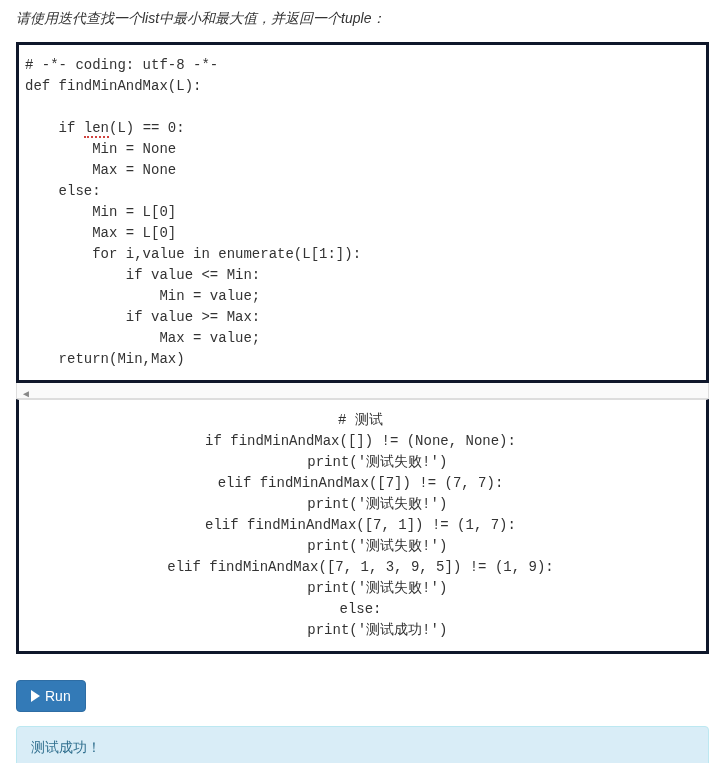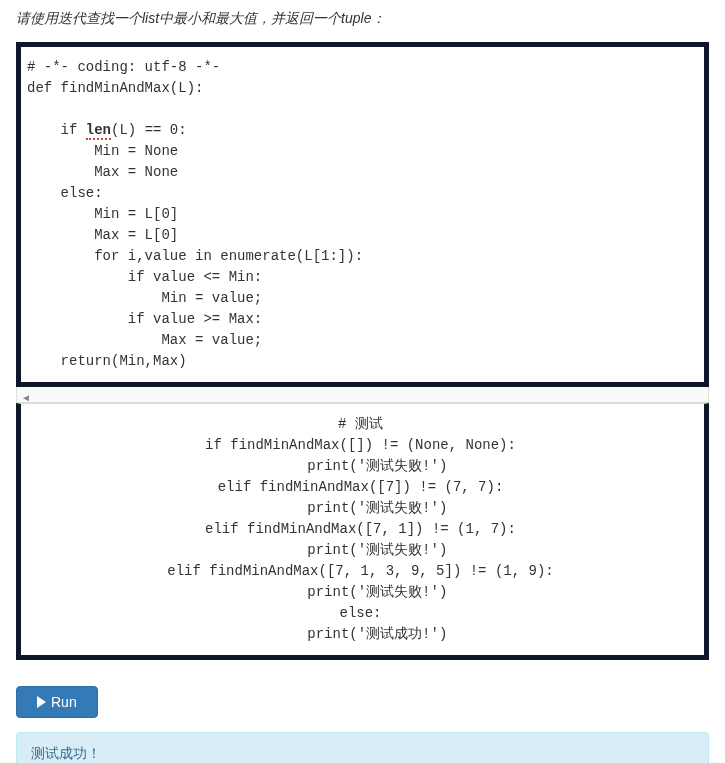--- a/index.html
+++ b/index.html
@@ -16,21 +16,21 @@
   .container {
     padding: 10px 16px 30px 16px;
   }
   .intro-text {
     color: #333333;
     font-size: 14px;
     margin: 0 0 14px 0;
     font-style: italic;
   }
   .code-block {
-    border: 5px solid #0f172a;
+    border: 3px solid #0f172a;
     background: #ffffff;
     font-family: "Courier New", Consolas, monospace;
     font-size: 14px;
     line-height: 1.5;
     color: #333333;
     margin-bottom: 4px;
     overflow-x: auto;
     padding: 10px 10px 10px 6px;
   }
   .code-block pre {
@@ -53,30 +53,29 @@
     padding: 0 4px;
     line-height: 14px;
   }
   .code-block.second {
     margin-top: 0;
     border-top: 1px solid #dddddd;
     text-align: center;
   }
   .underline-red {
     border-bottom: 2px dotted #d0433f;
-    font-weight: bold;
   }
   .run-btn {
     display: inline-flex;
     align-items: center;
     background: #337ab7;
     color: #ffffff;
     border: 1px solid #2e6da4;
     border-radius: 4px;
-    padding: 7px 20px;
+    padding: 7px 14px;
     font-size: 14px;
     cursor: pointer;
     margin-top: 22px;
     margin-bottom: 14px;
   }
   .run-btn .play-icon {
     display: inline-block;
     width: 0;
     height: 0;
     border-top: 6px solid transparent;

